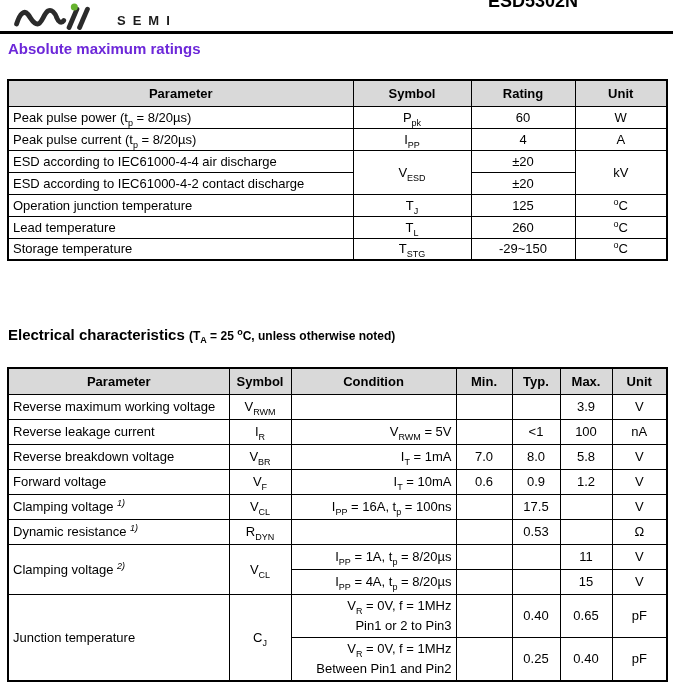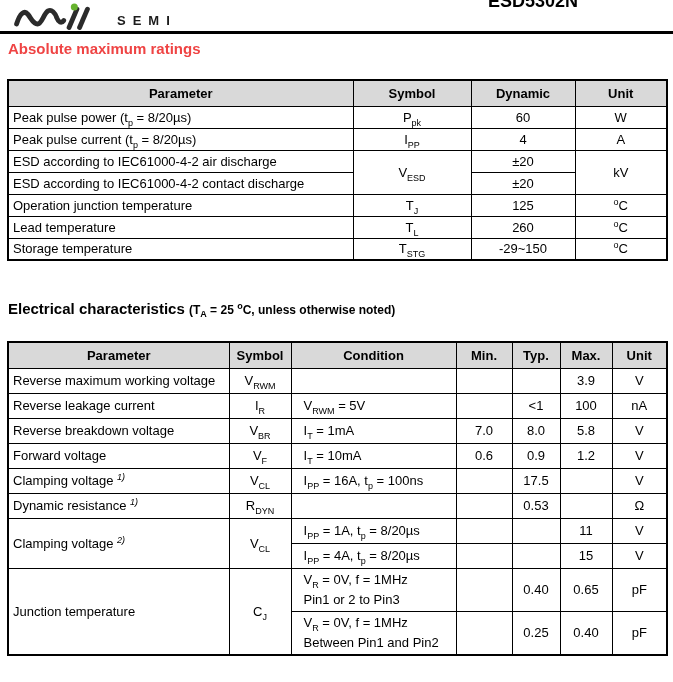--- a/index.html
+++ b/index.html
@@ -22,45 +22,45 @@
   .logo-svg { width: 95px; height: 28px; display: block; }
   .brand-text {
     font-size: 13px; font-weight: bold; letter-spacing: 7px;
     color: #1c1c1c; margin: 0 0 3px 14px;
   }
   .part-number { font-size: 18px; font-weight: bold; color: #000; margin-bottom: 19px; }
   .rule { height: 3px; background: #000; width: 673px; }
 
   
   h1.sec {
-    font-size: 15px; font-weight: bold; color: #ef4444;
+    font-size: 15px; font-weight: bold; color: #6d28d9;
     margin: 6px 0 0 8px; line-height: 18px;
   }
   h2.sec {
     font-size: 15px; font-weight: bold; color: #000;
-    margin: 38px 0 0 8px; line-height: 19px;
+    margin: 64px 0 0 8px; line-height: 19px;
   }
   h2.sec .subtitle { font-size: 12px; font-weight: bold; }
 
   
   table {
     border-collapse: collapse; table-layout: fixed;
     width: 659px; margin: 21px 0 12px 7px;
     border: 2px solid #000;
     font-size: 13px; color: #000;
   }
   th, td { border: 1px solid #000; padding: 1px 4px; overflow: hidden; }
   thead th {
     background: #d9d9d9; font-weight: bold; text-align: center;
     height: 26px; font-size: 13px;
   }
   td { text-align: center; height: 22px; }
   td.p { text-align: left; }
   #elec-table td { height: 25px; }
-  #elec-table td.c { text-align: left; padding-left: 12px; }
+  #elec-table td.c { text-align: right; padding-left: 12px; }
   tr.tall td { height: 42px; }
   td.ml { white-space: pre-line; line-height: 1.55; }
   sub { font-size: 9px; line-height: 0; }
   sup { font-size: 9px; line-height: 0; }
   td.p sup { font-style: italic; }
 </style>
 </head>
 <body>
 
 <div class="page">
@@ -85,39 +85,39 @@
     <colgroup>
       <col style="width:345px">
         <col style="width:118px">
         <col style="width:104px">
         <col style="width:92px">
     </colgroup>
     <thead>
       <tr>
         <th>Parameter</th>
         <th>Symbol</th>
-        <th>Dynamic</th>
+        <th>Rating</th>
         <th>Unit</th>
       </tr>
     </thead>
     <tbody>
       <tr>
         <td class="p">Peak pulse power (t<sub>p</sub> = 8/20µs)</td>
         <td>P<sub>pk</sub></td>
         <td>60</td>
         <td>W</td>
       </tr>
       <tr>
         <td class="p">Peak pulse current (t<sub>p</sub> = 8/20µs)</td>
         <td>I<sub>PP</sub></td>
         <td>4</td>
         <td>A</td>
       </tr>
       <tr>
-        <td class="p">ESD according to IEC61000-4-2 air discharge</td>
+        <td class="p">ESD according to IEC61000-4-4 air discharge</td>
         <td rowspan="2">V<sub>ESD</sub></td>
         <td>±20</td>
         <td rowspan="2">kV</td>
       </tr>
       <tr>
         <td class="p">ESD according to IEC61000-4-2 contact discharge</td>
         <td>±20</td>
       </tr>
       <tr>
         <td class="p">Operation junction temperature</td>

